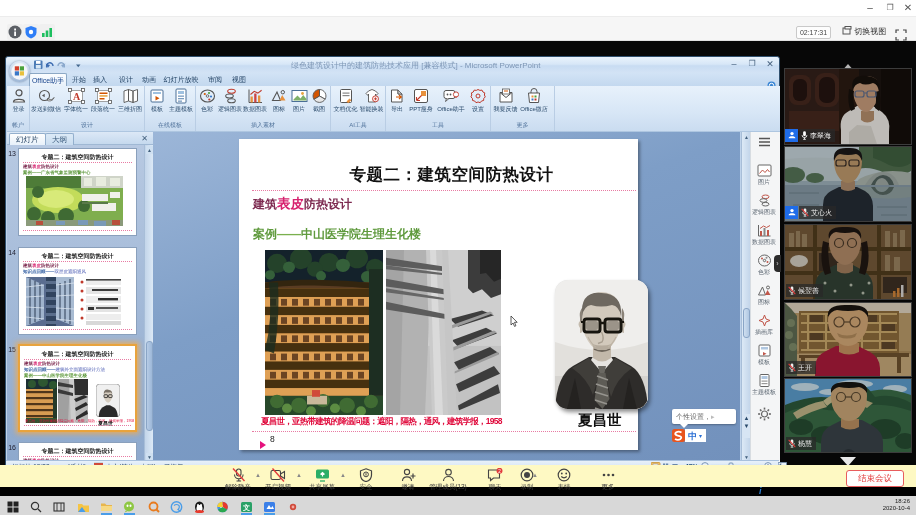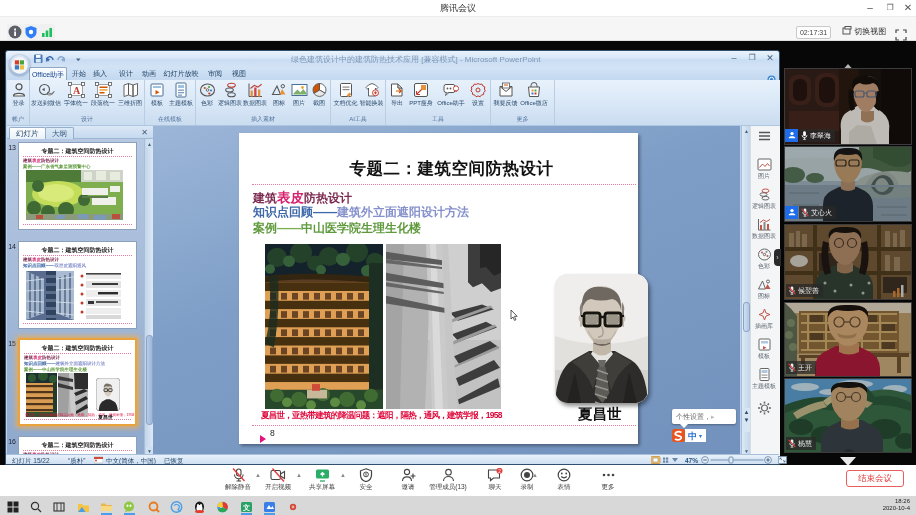--- a/index.html
+++ b/index.html
@@ -11,21 +11,21 @@
 #titlebar .tt { position:absolute; left:0; right:0; top:2px; text-align:center; font-size:9px; color:#333; }
 #titlebar .wb { position:absolute; top:0px; height:15px; color:#555; font-size:10px; line-height:15px; text-align:center; width:20px; }
 
 #meetbar { left:0; top:16px; width:916px; height:25px; background:#f6f6f6; border-top:1px solid #ececec; border-bottom:1px solid #e0e0e0; }
 .mico { position:absolute; top:7px; width:16px; height:16px; background:#f0f0f0; border-radius:2px; }
 #timebox { position:absolute; left:796px; top:9px; width:35px; height:13px; border:1px solid #c9c9c9; border-radius:2px; font-size:7px; color:#444; text-align:center; line-height:12px; background:#fdfdfd;}
 #switchview { position:absolute; left:842px; top:9px; font-size:8px; color:#333; }
 
 #stage { left:0; top:41px; width:916px; height:424px; background:#070707; }
 
-#pptwin { left:5px; top:50px; width:775px; height:415px; background:#bfd3eb; border:1px solid #30506e; border-radius:3px 3px 0 0; }
+#pptwin { left:5px; top:56px; width:775px; height:415px; background:#bfd3eb; border:1px solid #30506e; border-radius:3px 3px 0 0; }
 #ppt-title { position:absolute; left:0; top:0; width:100%; height:16px; background:linear-gradient(#eaf3fc,#d7e7f7 45%,#c8dcf2 55%,#d3e3f5); border-radius:3px 3px 0 0; }
 #ppt-title .ttext { position:absolute; left:285px; top:3px; font-size:8px; color:#7d96b5; }
 #ppt-title .wbtn { position:absolute; top:2px; font-size:9px; color:#46617e; width:18px; text-align:center;}
 #tabrow { position:absolute; left:0; top:16px; width:100%; height:13px; background:linear-gradient(#d2e3f5,#c3d8ef); }
 .rtab { position:absolute; top:0; height:13px; font-size:7px; color:#1c3c5e; text-align:center; line-height:13px; }
 .rtab.act { background:linear-gradient(#fbfdff,#e8f1fa); border:1px solid #8ca8c5; border-bottom:none; border-radius:2px 2px 0 0; color:#15428b; }
 #ribbon { position:absolute; left:1px; top:29px; width:773px; height:46px; background:linear-gradient(#e7f1fb,#d7e6f6 60%,#cadcf0); border-bottom:1px solid #aec6e0; }
 .rgroup { position:absolute; top:0; height:45px; border-right:1px solid #b9cde4; }
 .rgroup .glabel { position:absolute; bottom:1px; left:0; right:0; text-align:center; font-size:6px; color:#52749c; }
 .ritem { position:absolute; top:2px; text-align:center; font-size:6px; color:#2a4a6b; white-space:nowrap; }
@@ -55,37 +55,36 @@
 #ppt-status { position:absolute; left:0; bottom:0; width:100%; height:10px; background:linear-gradient(#e8f1fa,#cfe0f2); border-top:1px solid #a8c0dc; font-size:6.5px; color:#2a4a6b; }
 
 .vid { position:absolute; left:785px; width:126px; background:#222; overflow:hidden; outline:1px solid #3c3c3c; }
 .vlabel { position:absolute; left:0; bottom:2px; height:13px; font-size:7px; color:#eee; }
 .vperson { display:inline-block; vertical-align:top; width:13px; height:13px; background:#1f6ce8; text-align:center; line-height:13px; }
 .vperson svg { vertical-align:-1px; }
 .vname { display:inline-block; vertical-align:top; height:13px; line-height:13px; background:rgba(40,40,40,.75); padding:0 4px 0 2px; margin-left:1px; }
 .vmic { vertical-align:-1.5px; }
 
 
-#botbar { left:0; top:465px; width:916px; height:31px; background:#ffffff; }
+#botbar { left:0; top:465px; width:916px; height:22px; background:#fef9c3; }
 .bico { position:absolute; top:3px; width:40px; text-align:center; font-size:6.5px; color:#3a3a3a; }
 .bico svg { display:block; margin:0 auto 1px; }
 #endbtn { position:absolute; left:846px; top:5px; width:58px; height:17px; border:1px solid #e85d5d; border-radius:3px; color:#e23c3c; font-size:8.5px; text-align:center; line-height:15px; background:#fff; }
 
 #taskbar { left:0; top:496px; width:916px; height:19px; background:#d8d8d8; }
 .tico { position:absolute; top:3px; width:13px; height:13px; }
 .tbul { position:absolute; left:1px; bottom:-3px; width:11px; height:2px; background:#4a9de8; }
 
 #clock { position:absolute; right:6px; top:2px; font-size:6px; color:#222; text-align:right; line-height:7px; }
 </style>
 </head>
 <body>
 <div id="scr">
 
   <div id="titlebar" class="abs">
-    <div class="tt">腾讯会议</div>
     <div class="wb" style="left:860px;">–</div>
     <div class="wb" style="left:880px; font-size:8px;">❐</div>
     <div class="wb" style="left:898px;">✕</div>
   </div>
 
   <div id="meetbar" class="abs">
     <div class="mico" style="left:7px;"><svg width="16" height="16">
           <circle cx="8" cy="8" r="6.5" fill="#5c6066"></circle>
           <rect x="7.2" y="4.5" width="1.8" height="2" fill="#fff"></rect>
           <rect x="7.2" y="7.5" width="1.8" height="4.5" fill="#fff"></rect>
@@ -481,21 +480,20 @@
         <div style="position:absolute; top:1px; left:1px; width:7px; height:8px; background:#cfe0f1; font-size:5px; color:#44617e; text-align:center; line-height:8px;">▲</div>
         <div style="position:absolute; top:196px; left:1px; width:7px; height:90px; background:linear-gradient(90deg,#b7cce6,#9cb7d8); border-radius:3px; border:1px solid #8aa5c6;"></div>
         <div style="position:absolute; bottom:1px; left:1px; width:7px; height:8px; background:#cfe0f1; font-size:5px; color:#44617e; text-align:center; line-height:8px;">▼</div>
       </div>
     </div>
     <div id="editor"></div>
     <div id="slide">
       <div style="position:absolute; left:26px; right:0; top:25px; text-align:center; font-size:16.5px; font-weight:bold; color:#111; letter-spacing:0.5px;">专题二：建筑空间防热设计</div>
       <div class="pinkdash" style="left:13px; top:51px; width:384px;"></div>
       <div style="position:absolute; left:14px; top:56px; font-size:12px; font-weight:bold; color:#7d2a50;">建筑<span style="color:#d6216e; font-size:13.5px;">表皮</span>防热设计</div>
-      <div style="position:absolute; left:14px; top:71px; font-size:12px; font-weight:bold; color:#3e68a8;">知识点回顾——<span style="color:#8691cc;">建筑外立面遮阳设计方法</span></div>
       <div style="position:absolute; left:14px; top:87px; font-size:12px; font-weight:bold; color:#5f9a3d;">案例<span style="color:#7ab04e;">——</span>中山医学院生理生化楼</div>
       <svg id="photoL" style="position:absolute; left:26px; top:111px;" width="118" height="165" viewBox="0 0 118 172" preserveAspectRatio="none">
 <rect width="118" height="172" fill="#7a5a33"></rect>
 <rect x="0" y="0" width="118" height="52" fill="#14222b"></rect>
 <g fill="#24422a">
             <circle cx="12" cy="14" r="10"></circle>
             <circle cx="36" cy="9" r="11"></circle>
             <circle cx="64" cy="13" r="10"></circle>
             <circle cx="92" cy="8" r="11"></circle>
             <circle cx="110" cy="18" r="9"></circle>

